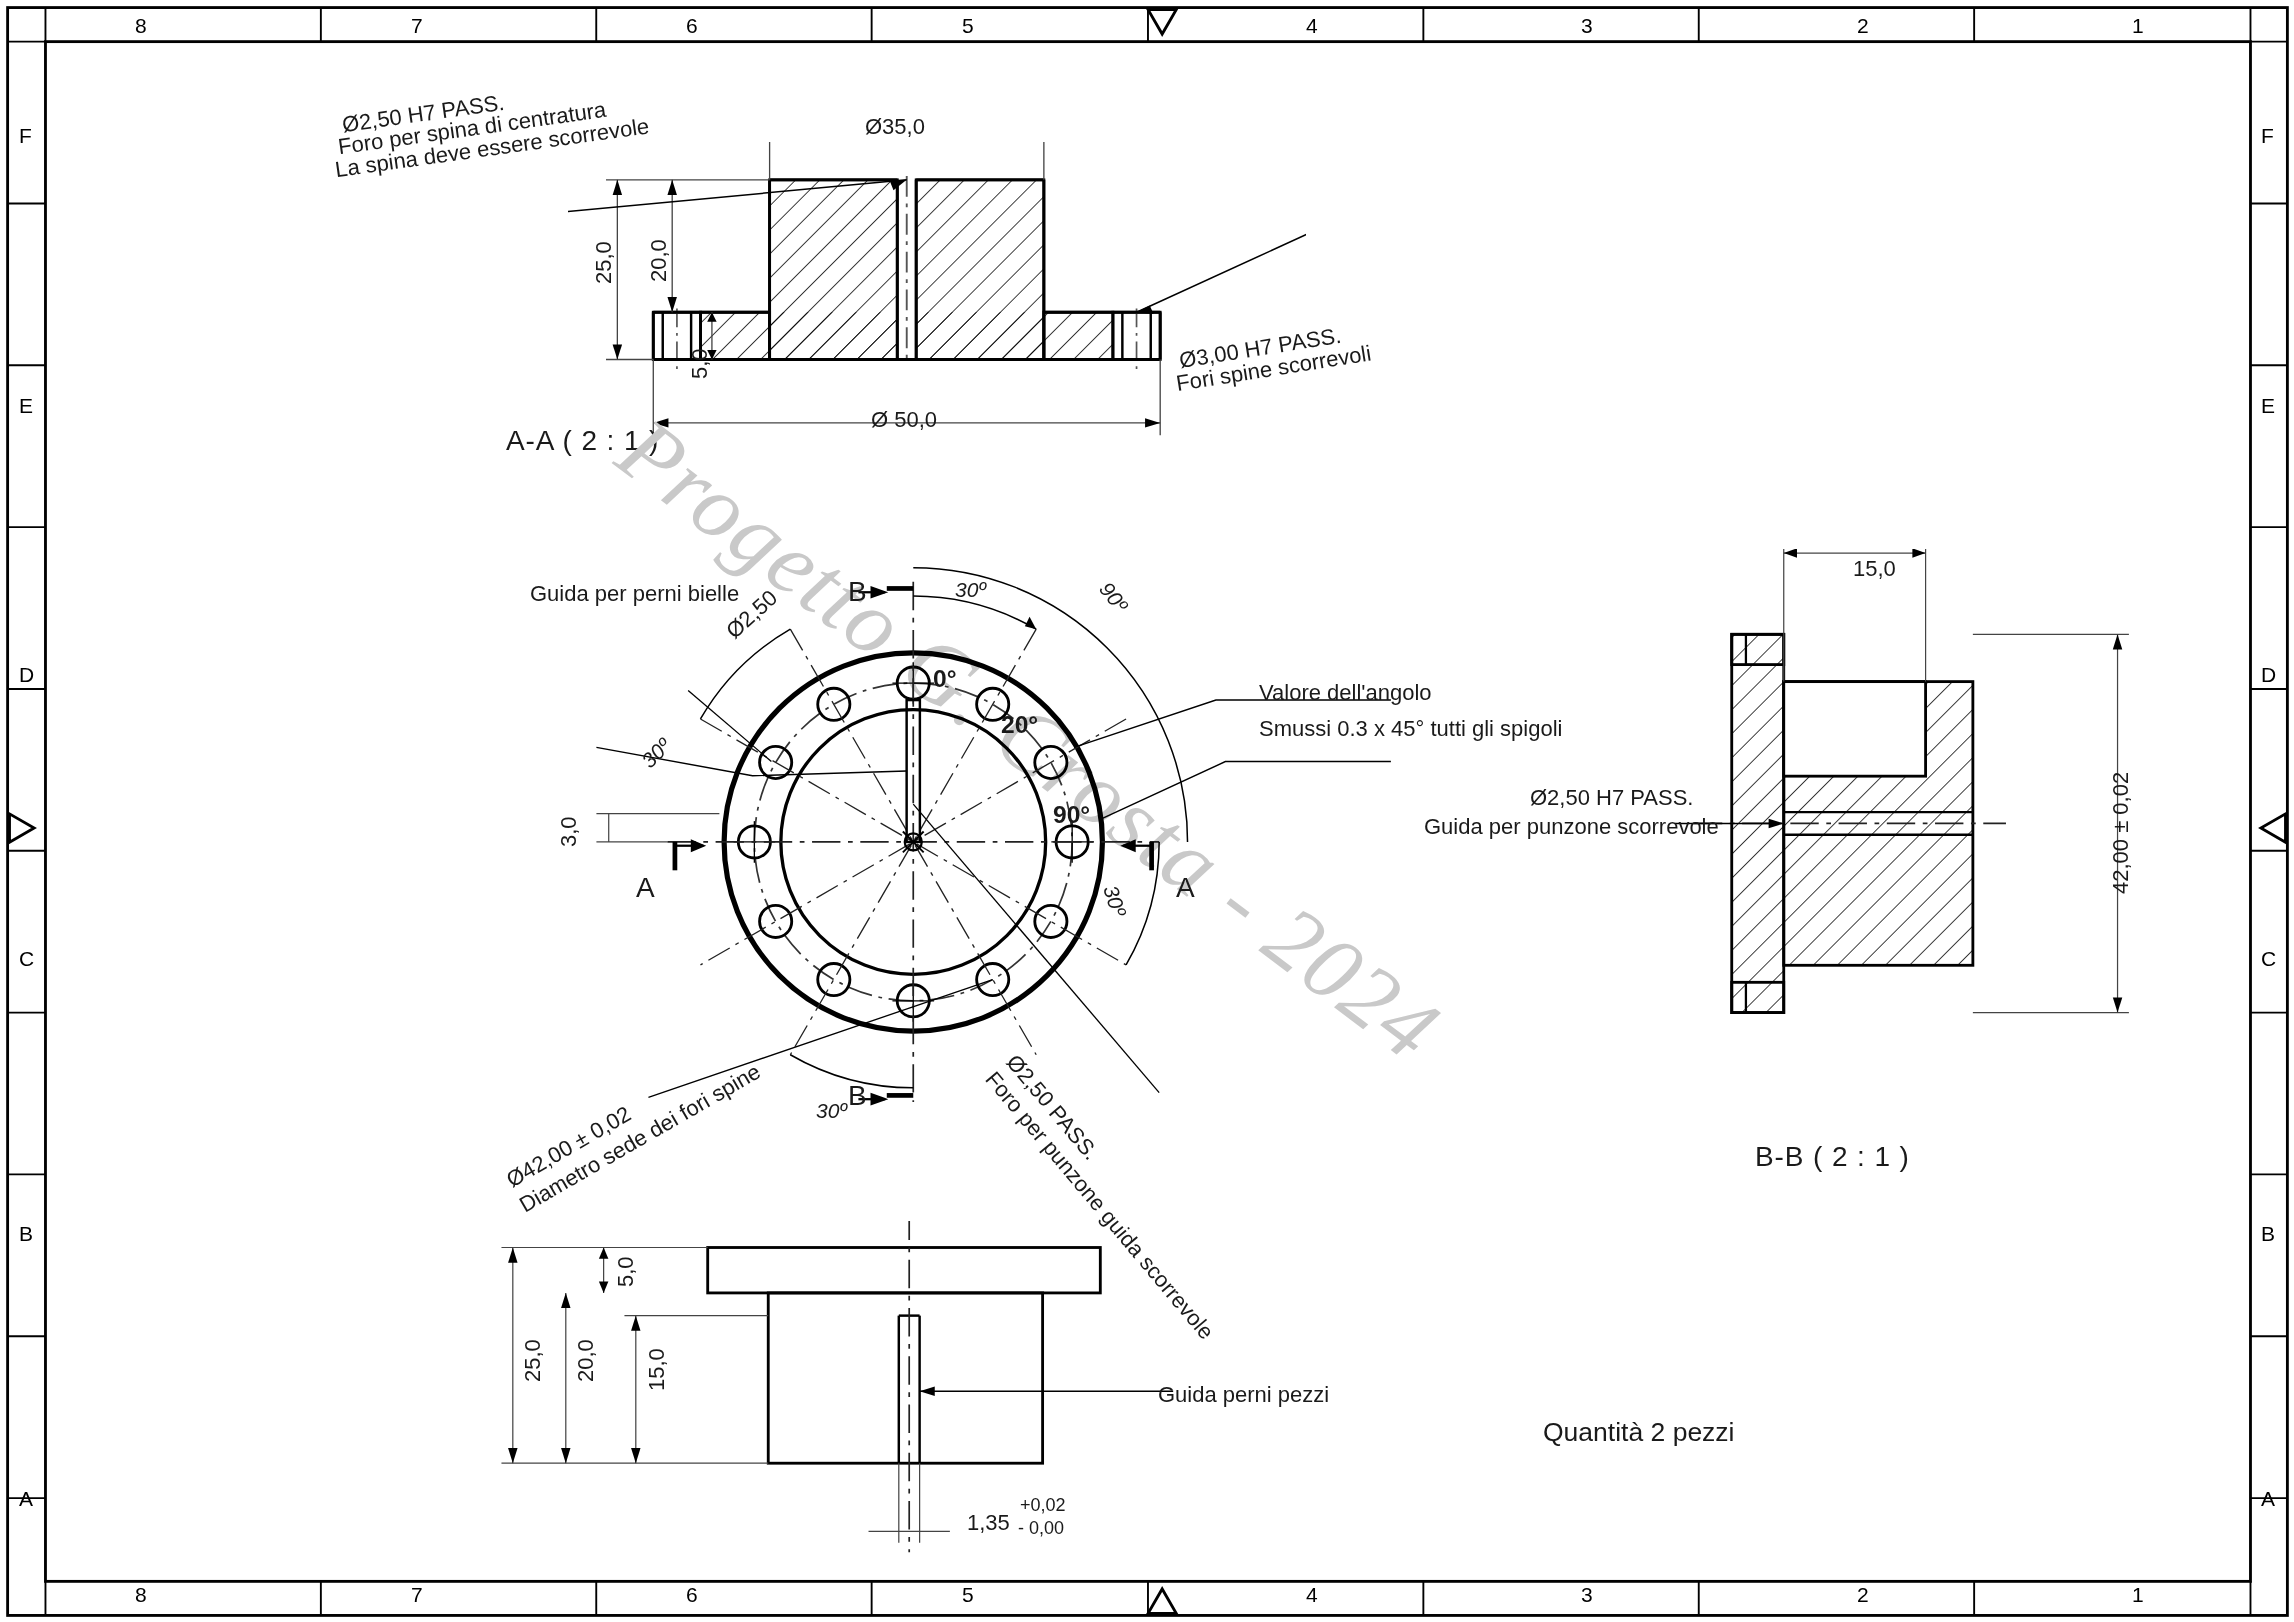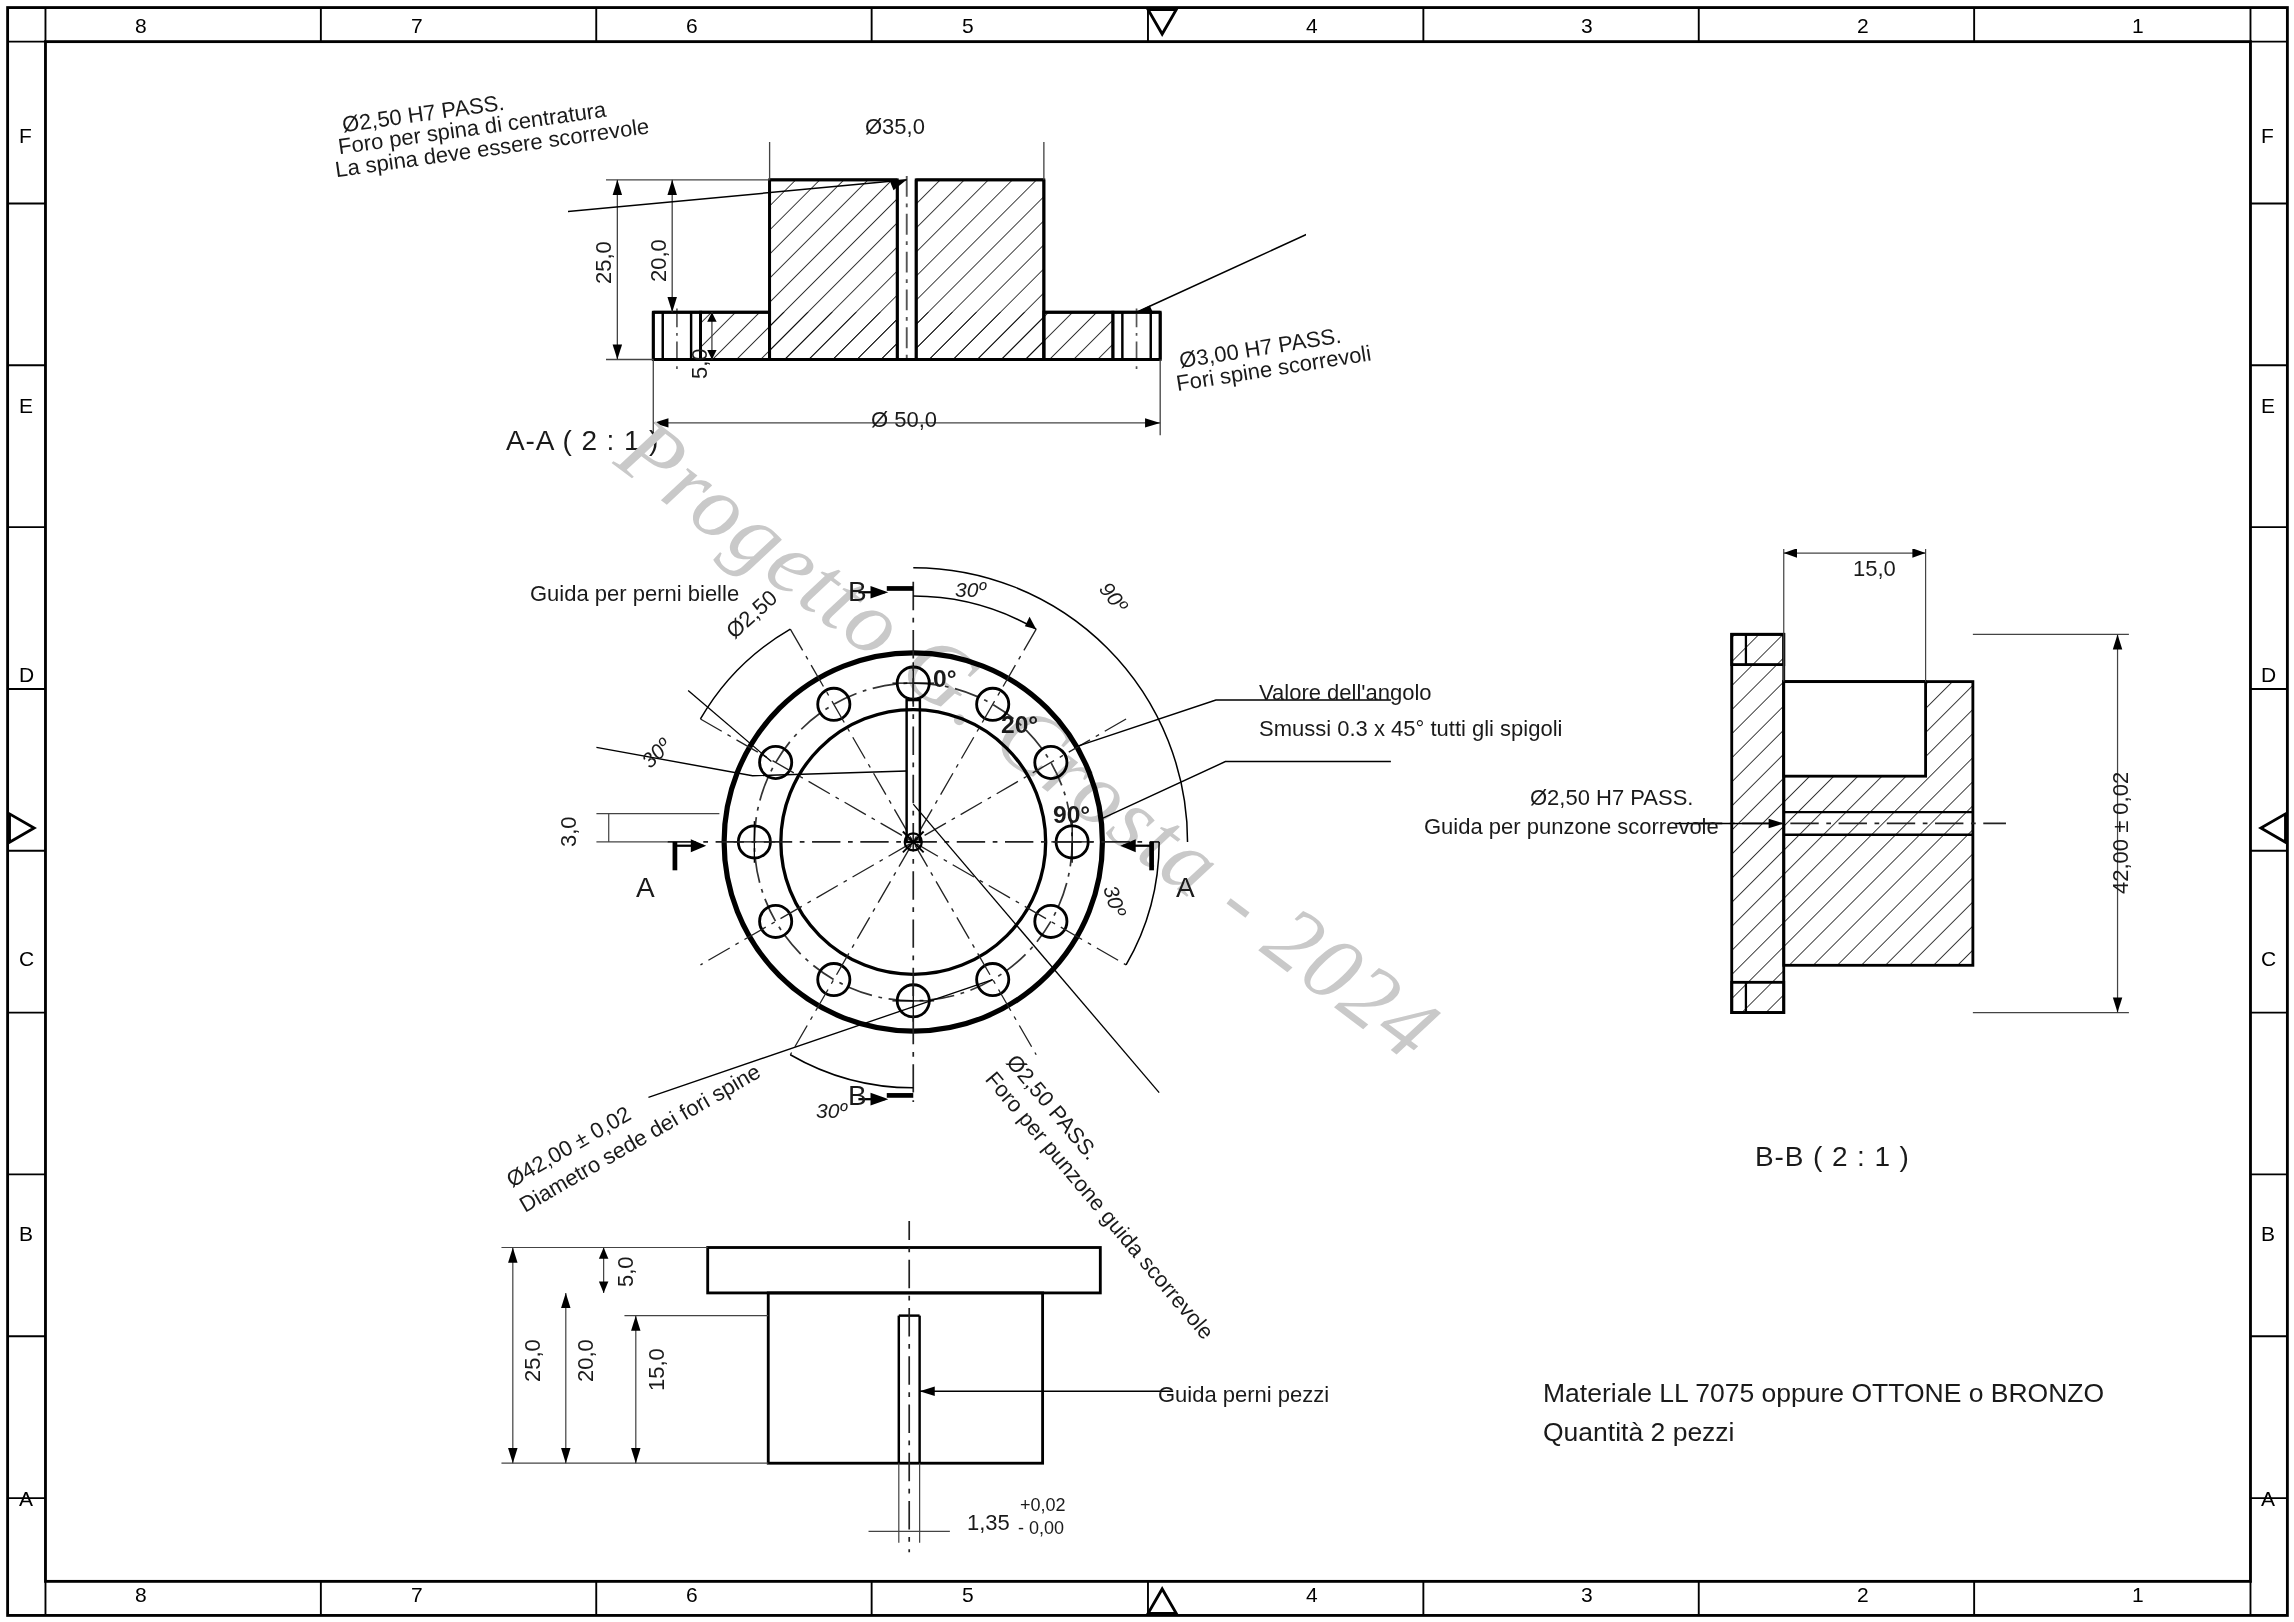--- a/index.html
+++ b/index.html
@@ -432,17 +432,16 @@
 
   <span class="txt t-dim rot90" style="left:520px;top:1382px">25,0</span>
   <span class="txt t-dim rot90" style="left:573px;top:1382px">20,0</span>
   <span class="txt t-dim rot90" style="left:613px;top:1287px">5,0</span>
   <span class="txt t-dim rot90" style="left:644px;top:1391px">15,0</span>
   <span class="txt t-note" style="left:1158px;top:1382px">Guida perni pezzi</span>
   <span class="txt t-dim" style="left:967px;top:1510px">1,35</span>
   <span class="txt" style="left:1020px;top:1495px;font-size:18px">+0,02</span>
   <span class="txt" style="left:1018px;top:1518px;font-size:18px">- 0,00</span>
 
-  <div class="txt t-mat" style="left:1543px;top:1377px">Materiale LL 7075 oppure OTTONE o BRONZO</div>
   <div class="txt t-mat" style="left:1543px;top:1416px">Quantità 2 pezzi</div>
 
 </div>
 
 
 </body></html>

